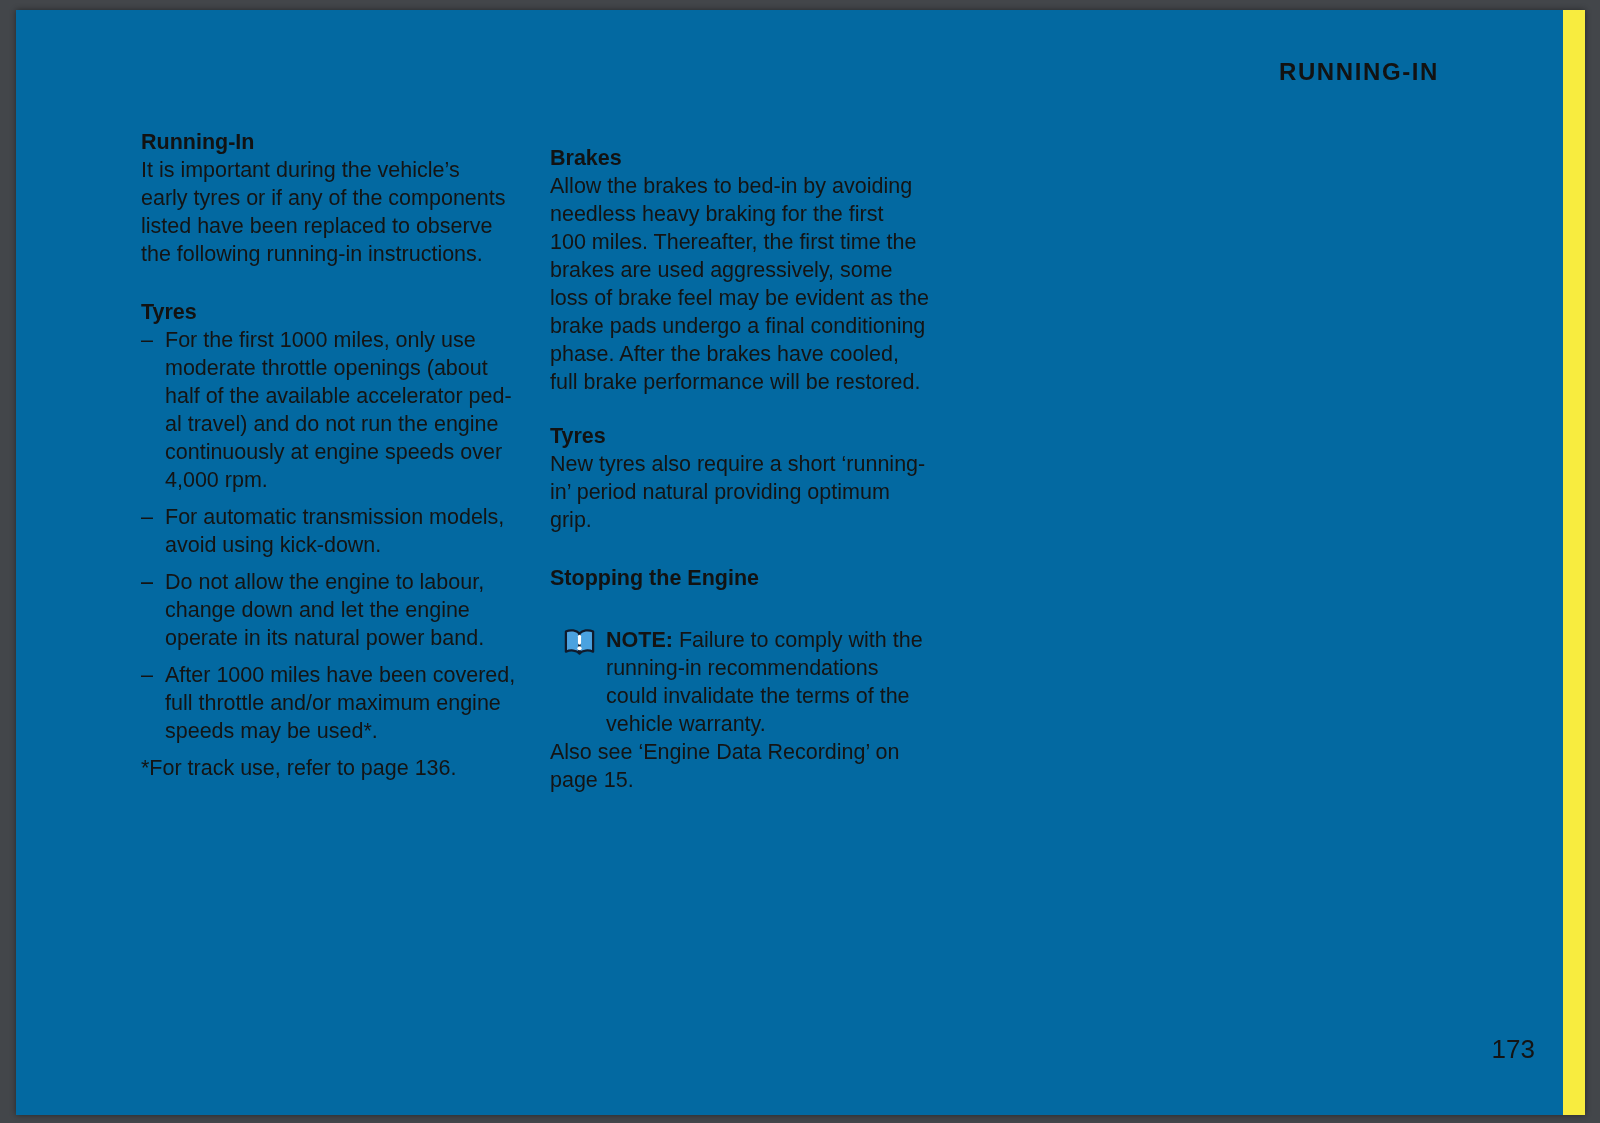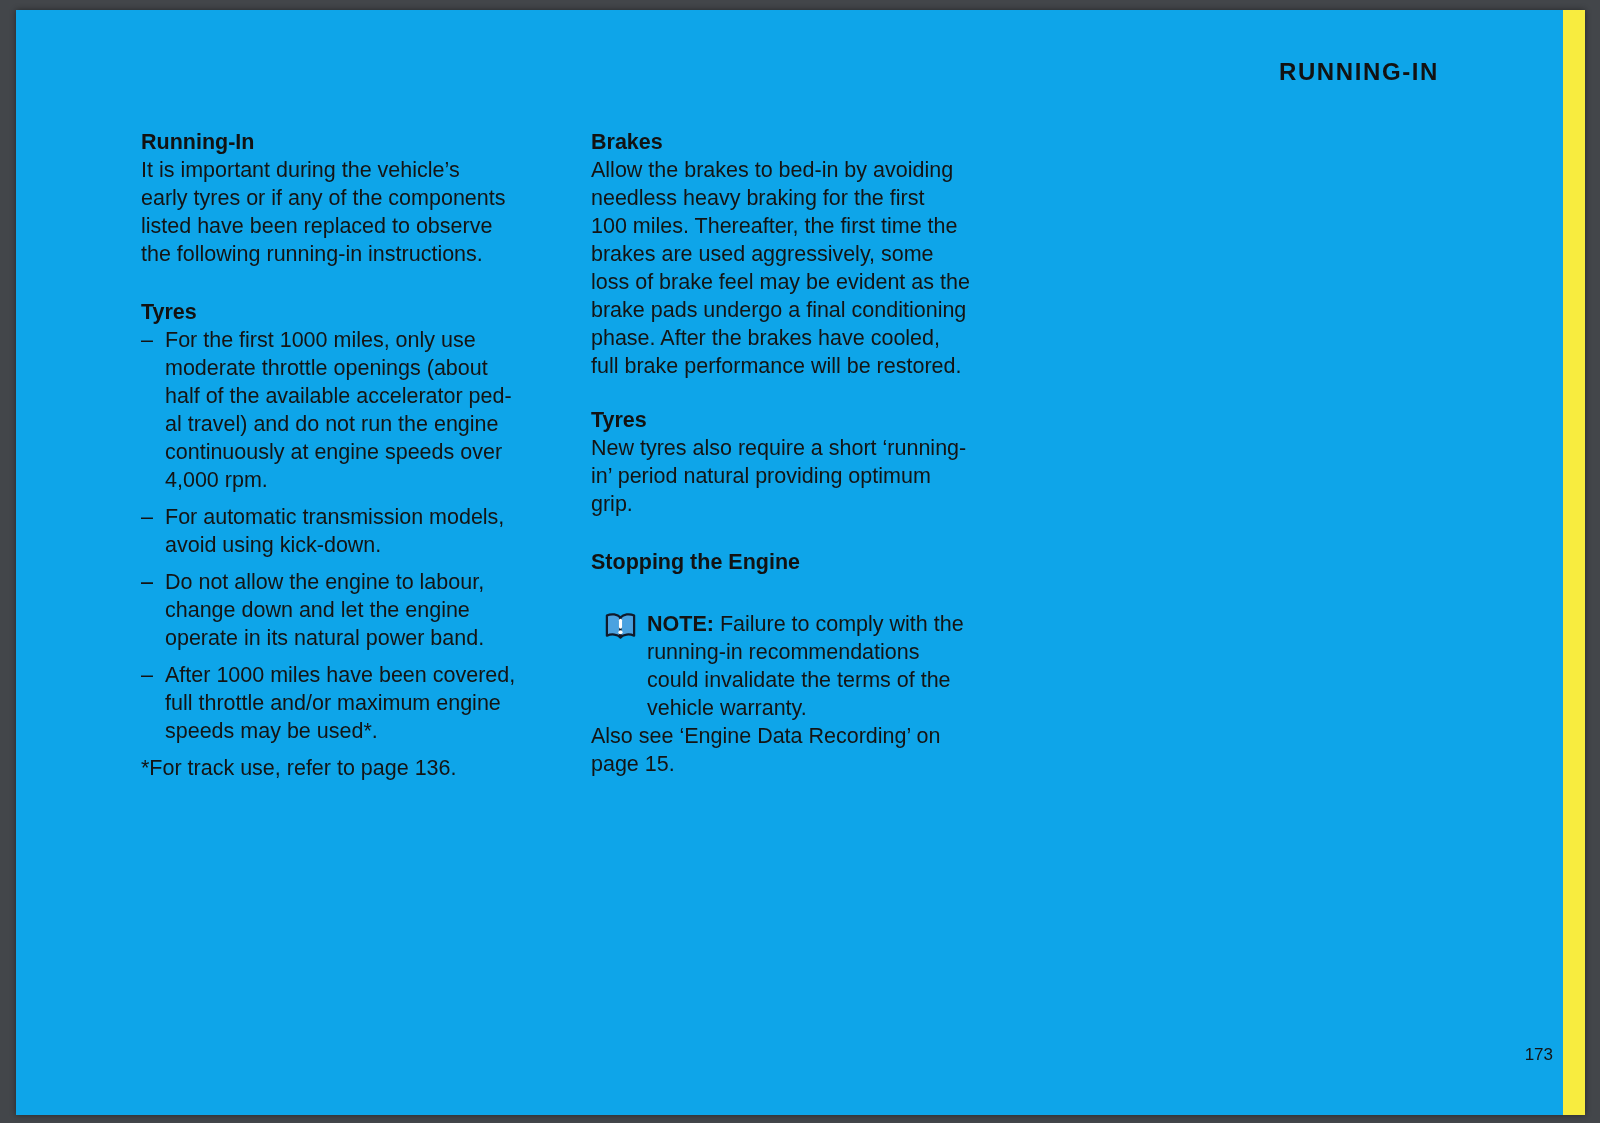--- a/index.html
+++ b/index.html
@@ -5,38 +5,38 @@
   html,body{margin:0;padding:0;}
   body{
     width:1600px;height:1123px;
     background:#43464a;
     font-family:"Liberation Sans","DejaVu Sans",sans-serif;
     position:relative;overflow:hidden;
   }
   .page{
     position:absolute;left:16px;top:10px;
     width:1569px;height:1105px;
-    background:#0ea5e9;
+    background:#0369a1;
     box-shadow:0 0 6px rgba(0,0,0,0.45);
   }
   .tab-stripe{
     position:absolute;right:0;top:0;bottom:0;width:22px;
     background:#f8ec3f;
   }
   .page-header{
     position:absolute;top:48px;right:146px;
     font-size:24px;font-weight:bold;letter-spacing:1.6px;
     color:#121212;
   }
   .col{
     position:absolute;top:118px;
     font-size:21.5px;line-height:28px;color:#141414;
   }
   .col-left{left:125px;width:440px;}
-  .col-right{left:575px;width:450px;}
+  .col-right{left:534px;width:450px;margin-top:16px;}
   h3.sec-heading{
     margin:0;font-size:21.5px;line-height:28px;font-weight:bold;color:#121212;
   }
   .gap-sm{margin-top:26px;}
   .gap-md{margin-top:30px;}
   .pre{white-space:pre-line;}
   p.body-text{margin:0;}
   ul.dash-list{list-style:none;margin:0;padding:0;}
   ul.dash-list li{
     position:relative;padding-left:24px;margin:0 0 9px 0;
@@ -50,22 +50,22 @@
   }
   .note-block .note-icon{
     position:absolute;left:14px;top:2px;
   }
   .note-body{
     padding-left:56px;white-space:pre-line;
   }
   .note-label{font-weight:bold;}
   .also-see{margin-top:36px;}
   .page-number{
-    position:absolute;right:32px;bottom:50px;
-    font-size:17px;color:#141414;
+    position:absolute;right:50px;bottom:50px;
+    font-size:26px;color:#141414;
   }
 </style>
 </head>
 <body>
 
 <div class="page">
   <div class="tab-stripe"></div>
 
   <div class="page-header">RUNNING-IN</div>
 

